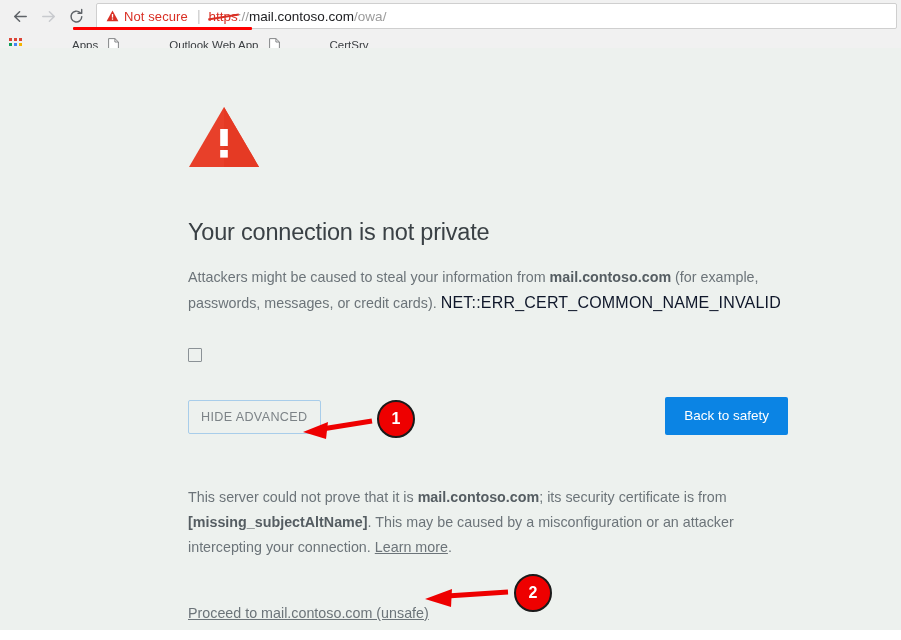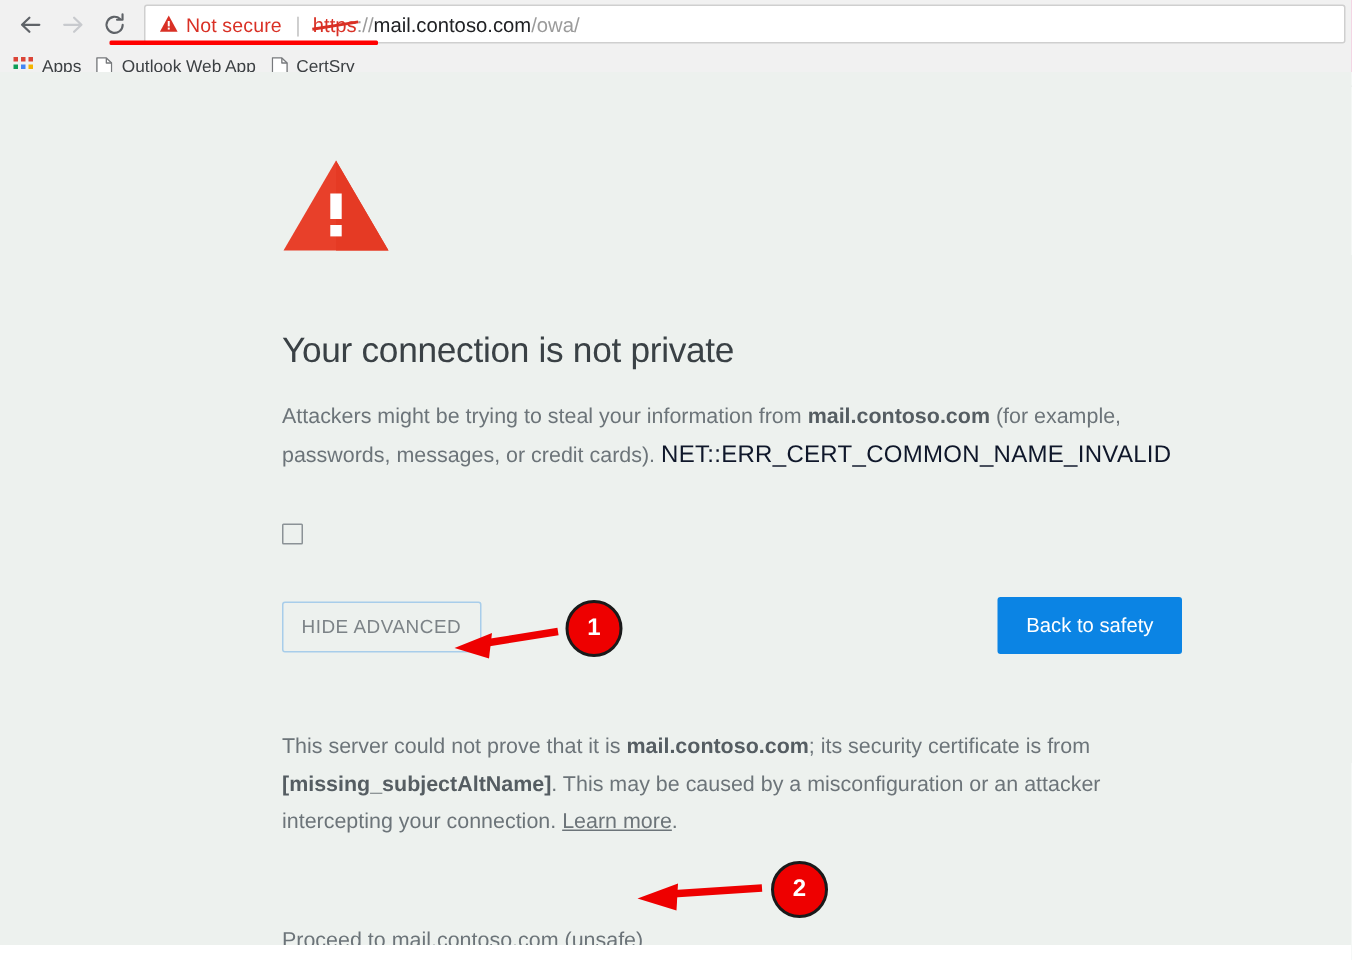--- a/index.html
+++ b/index.html
@@ -133,20 +133,21 @@
   }
   .bookmark {
     display: flex;
     align-items: center;
     height: 20px;
     padding: 0 6px 0 2px;
     margin-right: 2px;
     border-radius: 2px;
     cursor: default;
     flex: 0 0 auto;
+    gap: 44px;
   }
   .bookmark .bm-label {
     font-size: 11.5px;
     color: #3c4043;
     margin-left: 6px;
     white-space: nowrap;
   }
   .apps-grid {
     width: 13px;
     height: 13px;
@@ -265,21 +266,21 @@
     font-size: 13.5px;
     font-family: "Liberation Sans", sans-serif;
     cursor: pointer;
   }
 
   #advanced-panel { margin-top: 45px; }
   #advanced-panel .body-text { margin-top: 16px; }
 
   #proceed-link {
     display: inline-block;
-    margin-top: 44px;
+    margin-top: 31px;
     font-size: 14.3px;
     color: #6c7479;
     text-decoration: underline;
     cursor: pointer;
   }
 
   
   #annotation-layer {
     position: absolute;
     left: 0; top: 0;
@@ -393,21 +394,21 @@
 
     <svg id="warn-icon" width="72" height="64" viewBox="0 0 72 64">
       <path d="M36 2 71 62H1Z" fill="#e8402a"></path>
       <path d="M36 2 71 62H36Z" fill="#e53a24"></path>
       <rect x="32.2" y="24" width="7.6" height="17" fill="#ffffff"></rect>
       <rect x="32.2" y="45" width="7.6" height="7.6" fill="#ffffff"></rect>
     </svg>
 
     <h1 id="page-title">Your connection is not private</h1>
 
-    <p class="body-text"><span>Attackers might be trying to steal your information from </span><b>mail.contoso.com</b><span> (for example, passwords, messages, or credit cards). </span><span class="errcode">NET::ERR_CERT_COMMON_NAME_INVALID</span></p>
+    <p class="body-text"><span>Attackers might be caused to steal your information from </span><b>mail.contoso.com</b><span> (for example, passwords, messages, or credit cards). </span><span class="errcode">NET::ERR_CERT_COMMON_NAME_INVALID</span></p>
 
     <div id="report-row">
       <div id="report-checkbox"></div>
     </div>
 
     <div id="button-row">
       <button id="back-to-safety-button">Back to safety</button>
       <button id="hide-advanced-button">HIDE ADVANCED</button>
     </div>
 

